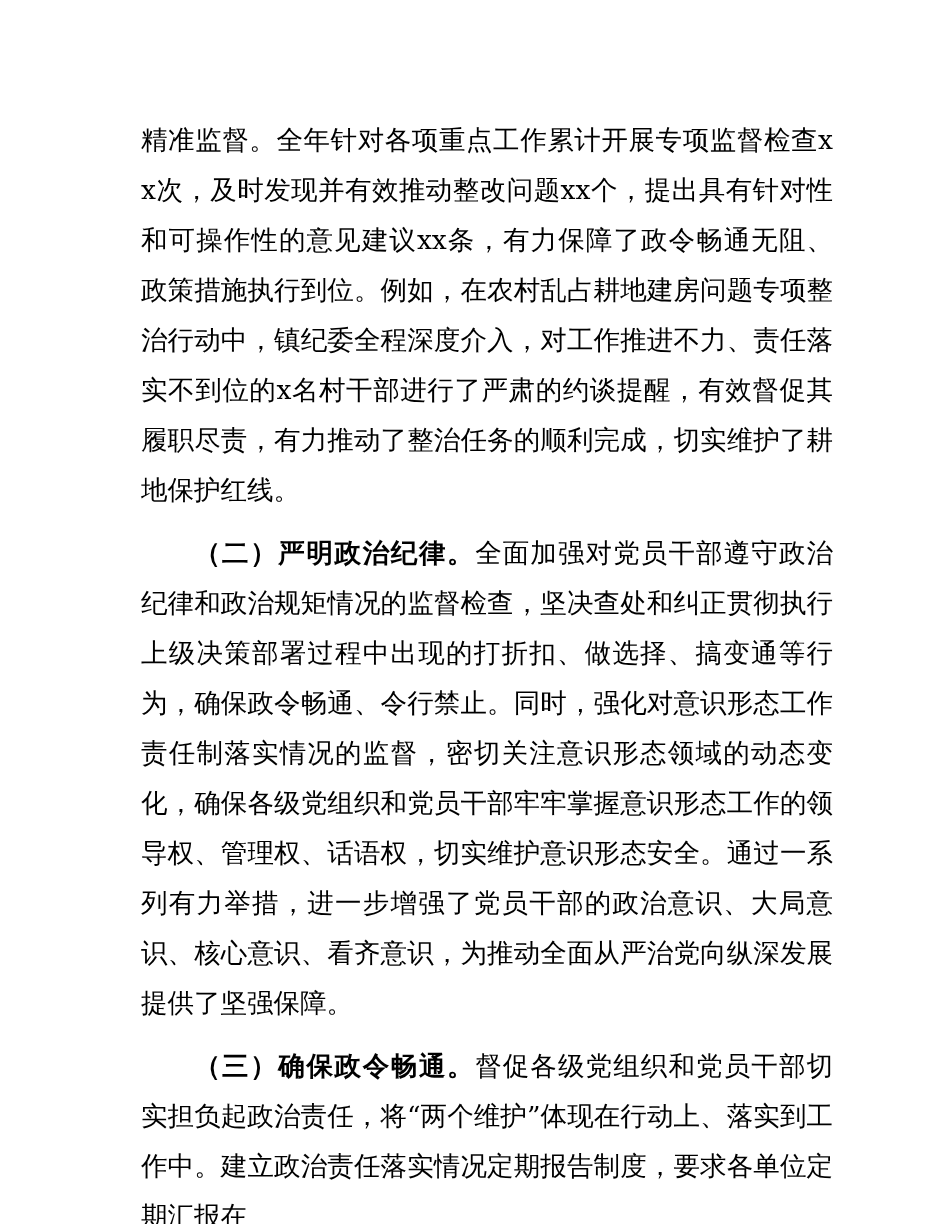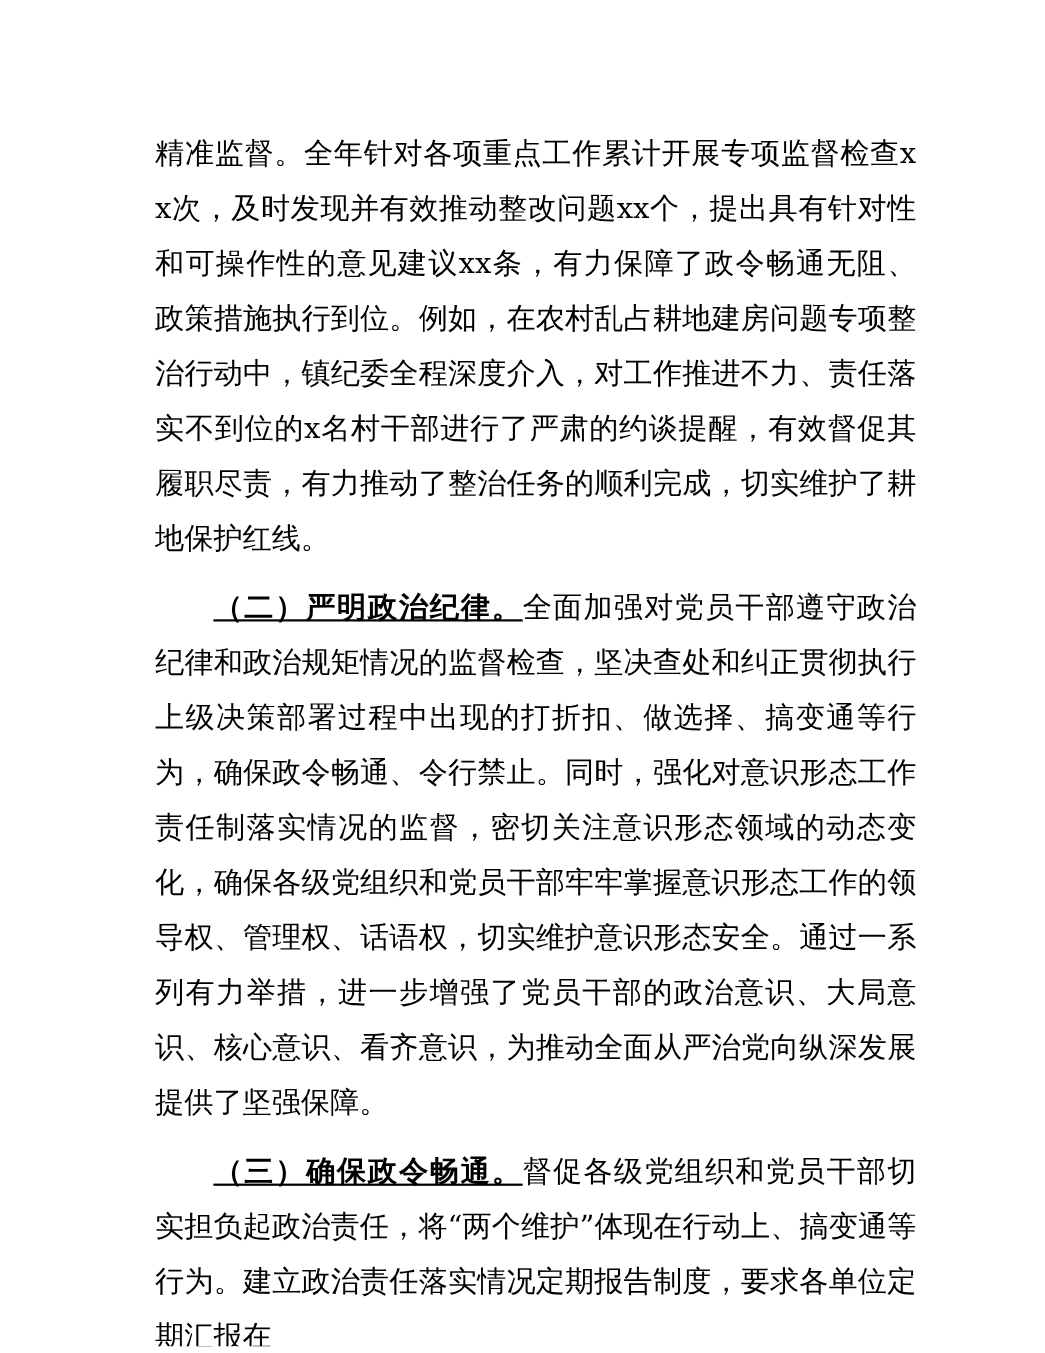--- a/index.html
+++ b/index.html
@@ -27,27 +27,26 @@
     word-break: break-all;
   }
   .para.indent {
     text-indent: 2em;
     margin-top: 13px;
   }
   .para .lead {
     font-weight: bold;
     font-family: "DejaVu Sans", "Liberation Sans", sans-serif;
     letter-spacing: 0.5px;
-    text-decoration: underline;
   }
 </style>
 </head>
 <body>
 
 <div class="page">
 
   <p class="para"><span class="lead"></span><span>精准监督。全年针对各项重点工作累计开展专项监督检查xx次，及时发现并有效推动整改问题xx个，提出具有针对性和可操作性的意见建议xx条，有力保障了政令畅通无阻、政策措施执行到位。例如，在农村乱占耕地建房问题专项整治行动中，镇纪委全程深度介入，对工作推进不力、责任落实不到位的x名村干部进行了严肃的约谈提醒，有效督促其履职尽责，有力推动了整治任务的顺利完成，切实维护了耕地保护红线。</span></p>
 
   <p class="para indent"><span class="lead">（二）严明政治纪律。</span><span>全面加强对党员干部遵守政治纪律和政治规矩情况的监督检查，坚决查处和纠正贯彻执行上级决策部署过程中出现的打折扣、做选择、搞变通等行为，确保政令畅通、令行禁止。同时，强化对意识形态工作责任制落实情况的监督，密切关注意识形态领域的动态变化，确保各级党组织和党员干部牢牢掌握意识形态工作的领导权、管理权、话语权，切实维护意识形态安全。通过一系列有力举措，进一步增强了党员干部的政治意识、大局意识、核心意识、看齐意识，为推动全面从严治党向纵深发展提供了坚强保障。</span></p>
 
-  <p class="para indent"><span class="lead">（三）确保政令畅通。</span><span>督促各级党组织和党员干部切实担负起政治责任，将“两个维护”体现在行动上、搞变通等行为。建立政治责任落实情况定期报告制度，要求各单位定期汇报在</span></p>
+  <p class="para indent"><span class="lead">（三）确保政令畅通。</span><span>督促各级党组织和党员干部切实担负起政治责任，将“两个维护”体现在行动上、落实到工作中。建立政治责任落实情况定期报告制度，要求各单位定期汇报在</span></p>
 
 </div>
 
 </body></html>

